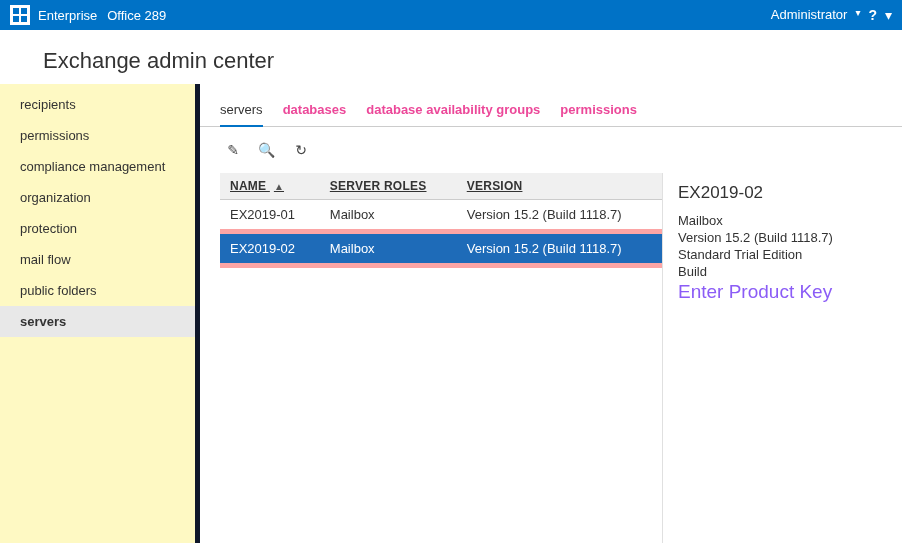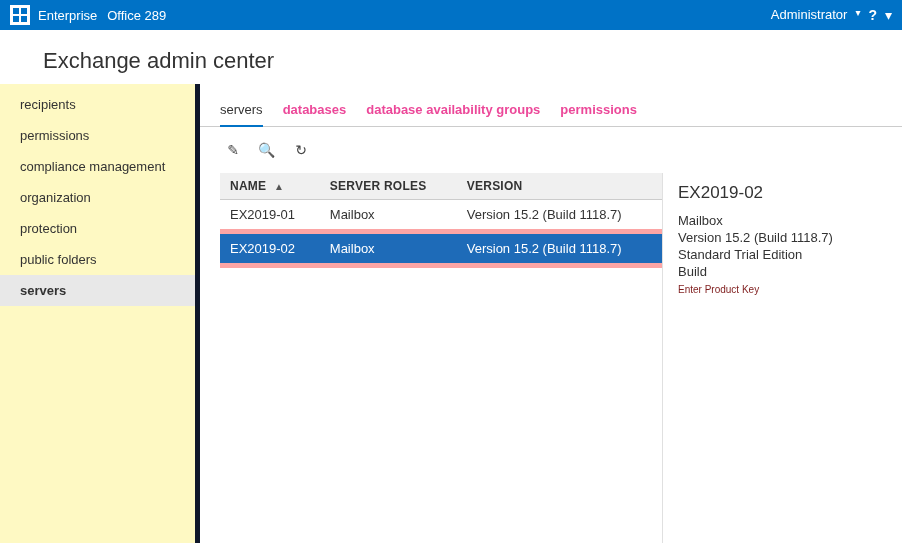--- a/index.html
+++ b/index.html
@@ -152,20 +152,21 @@
     }
     thead th {
       text-align: left;
       padding: 6px 10px;
       font-weight: 600;
       font-size: 12px;
       color: #333;
       text-transform: uppercase;
       letter-spacing: 0.02em;
       white-space: nowrap;
+      text-decoration: underline;
     }
     thead th .sort-arrow {
       font-size: 10px; margin-left: 4px; color: #555;
     }
     tbody tr {
       border-bottom: 5px solid #fca5a5;
     }
     tbody tr.selected {
       background: #1e6bb8;
       color: #fff;
@@ -185,21 +186,21 @@
       font-size: 13px;
       overflow-y: auto;
     }
     #detail-pane h2 {
       font-size: 17px; font-weight: 400; color: #333; margin-bottom: 10px;
     }
     #detail-pane .detail-line {
       margin-bottom: 2px; color: #333; font-size: 13px;
     }
     #detail-pane .detail-link {
-      color: #7f1d1d; cursor: pointer; text-decoration: none; font-size: 10px; text-align: right;
+      color: #8b5cf6; cursor: pointer; text-decoration: none; font-size: 19px; text-align: right;
     }
   </style>
 </head>
 <body>
 
 <div id="topbar">
   <div class="app-icon">
     <svg viewBox="0 0 14 14" fill="#0072c6">
       <rect width="6" height="6" x="0" y="0" fill="#0072c6"></rect>
       <rect width="6" height="6" x="8" y="0" fill="#0072c6"></rect>
@@ -222,20 +223,21 @@
 </div>
 
 <div id="layout">
 
   <nav id="sidebar">
       <div class="sidebar-item">recipients</div>
       <div class="sidebar-item">permissions</div>
       <div class="sidebar-item">compliance management</div>
       <div class="sidebar-item">organization</div>
       <div class="sidebar-item">protection</div>
+      <div class="sidebar-item">mail flow</div>
       <div class="sidebar-item">public folders</div>
       <div class="sidebar-item active">servers</div>
     </nav>
 
   <div id="main">
 
     <div id="tabs">
         <div class="tab active">servers</div>
         <div class="tab">databases</div>
         <div class="tab">database availability groups</div>

